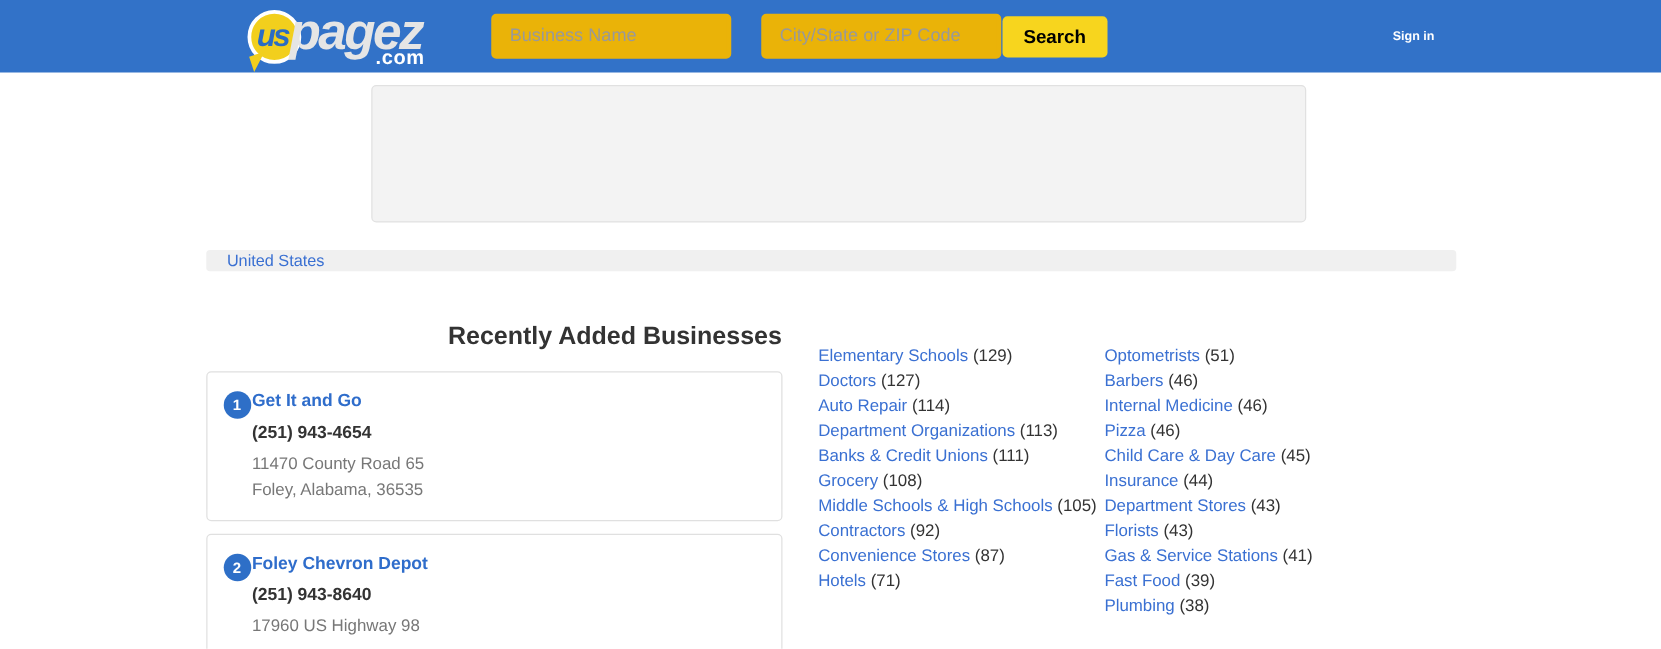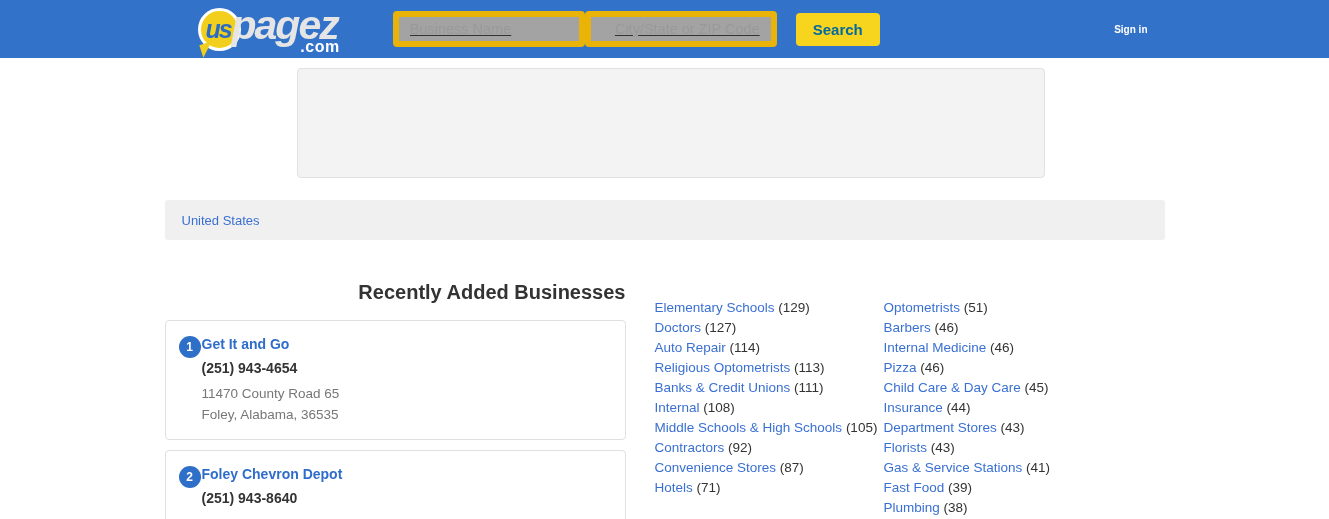--- a/index.html
+++ b/index.html
@@ -27,45 +27,45 @@
     transform:rotate(-18deg); z-index:1;
   }
   .logo-text {
     margin-left:-9px; color:#e5e5e5; font-weight:bold; font-style:italic;
     font-size:41px; letter-spacing:-2px; line-height:1; z-index:3; padding-bottom:8px;
   }
   .logo-com { position:absolute; right:-2px; bottom:-2px; color:#ffffff; font-size:16px; font-weight:bold; letter-spacing:0.5px; }
 
   .search-area { display:flex; align-items:center; margin-left:55px; }
   .search-input {
-    width:192px; height:36px; border:6px solid #eab308; border-radius:4px;
+    width:192px; height:36px; border:4px solid #eab308; border-radius:4px;
     padding:0 11px; font-size:14.5px; color:#333; outline:none;
-    font-family:"Liberation Sans", sans-serif; background:#a3a3a3;text-decoration:underline;
+    font-family:"Liberation Sans", sans-serif; background:#eab308;
   }
-  .search-input + .search-input { margin-left:0;text-align:right; }
+  .search-input + .search-input { margin-left:24px; }
   .search-input::placeholder { color:#999999; opacity:1; }
   .search-btn {
-    margin-left:19px; height:33px; padding:0 17px;
+    margin-left:1px; height:33px; padding:0 17px;
     background:#f7d51e; border:none; border-radius:4px;
-    font-weight:bold; font-size:15px; color:#0369a1; cursor:pointer;
+    font-weight:bold; font-size:15px; color:#000000; cursor:pointer;
     font-family:"Liberation Sans", sans-serif;
   }
   .sign-in { margin-left:auto; margin-right:17px; color:#ffffff; font-weight:bold; font-size:10px; text-decoration:none; cursor:pointer; }
 
   
   .container { width:1000px; margin:0 auto; }
 
   .ad-box {
     margin:10px 0 0 132px; width:748px; height:110px;
     background:#f3f3f3; border:1px solid #e1e1e1; border-radius:4px;
   }
 
   .breadcrumb {
     margin-top:22px; background:#f0f0f0; border-radius:3px;
-    height:40px; display:flex; align-items:center; padding-left:17px;
+    height:17px; display:flex; align-items:center; padding-left:17px;
   }
   .breadcrumb a { color:#3a70d2; font-size:13px; text-decoration:none; }
 
   .main { display:flex; margin-top:41px; }
   .col-left { width:461px; flex:none; }
   .col-right { margin-left:29px; flex:1; min-width:0; }
 
   h2.section-title { margin:0; font-size:20px; color:#333333; font-weight:bold;text-align:right; }
 
   
@@ -158,23 +158,23 @@
     </section>
 
     <section class="col-right">
 
       <div class="cat-columns">
 
         <div class="cat-col">
           <div class="cat-row"><a>Elementary Schools</a> <span class="cat-count">(129)</span></div>
           <div class="cat-row"><a>Doctors</a> <span class="cat-count">(127)</span></div>
           <div class="cat-row"><a>Auto Repair</a> <span class="cat-count">(114)</span></div>
-          <div class="cat-row"><a>Religious Optometrists</a> <span class="cat-count">(113)</span></div>
+          <div class="cat-row"><a>Department Organizations</a> <span class="cat-count">(113)</span></div>
           <div class="cat-row"><a>Banks &amp; Credit Unions</a> <span class="cat-count">(111)</span></div>
-          <div class="cat-row"><a>Internal</a> <span class="cat-count">(108)</span></div>
+          <div class="cat-row"><a>Grocery</a> <span class="cat-count">(108)</span></div>
           <div class="cat-row"><a>Middle Schools &amp; High Schools</a> <span class="cat-count">(105)</span></div>
           <div class="cat-row"><a>Contractors</a> <span class="cat-count">(92)</span></div>
           <div class="cat-row"><a>Convenience Stores</a> <span class="cat-count">(87)</span></div>
           <div class="cat-row"><a>Hotels</a> <span class="cat-count">(71)</span></div>
         </div>
 
         <div class="cat-col">
           <div class="cat-row"><a>Optometrists</a> <span class="cat-count">(51)</span></div>
           <div class="cat-row"><a>Barbers</a> <span class="cat-count">(46)</span></div>
           <div class="cat-row"><a>Internal Medicine</a> <span class="cat-count">(46)</span></div>

